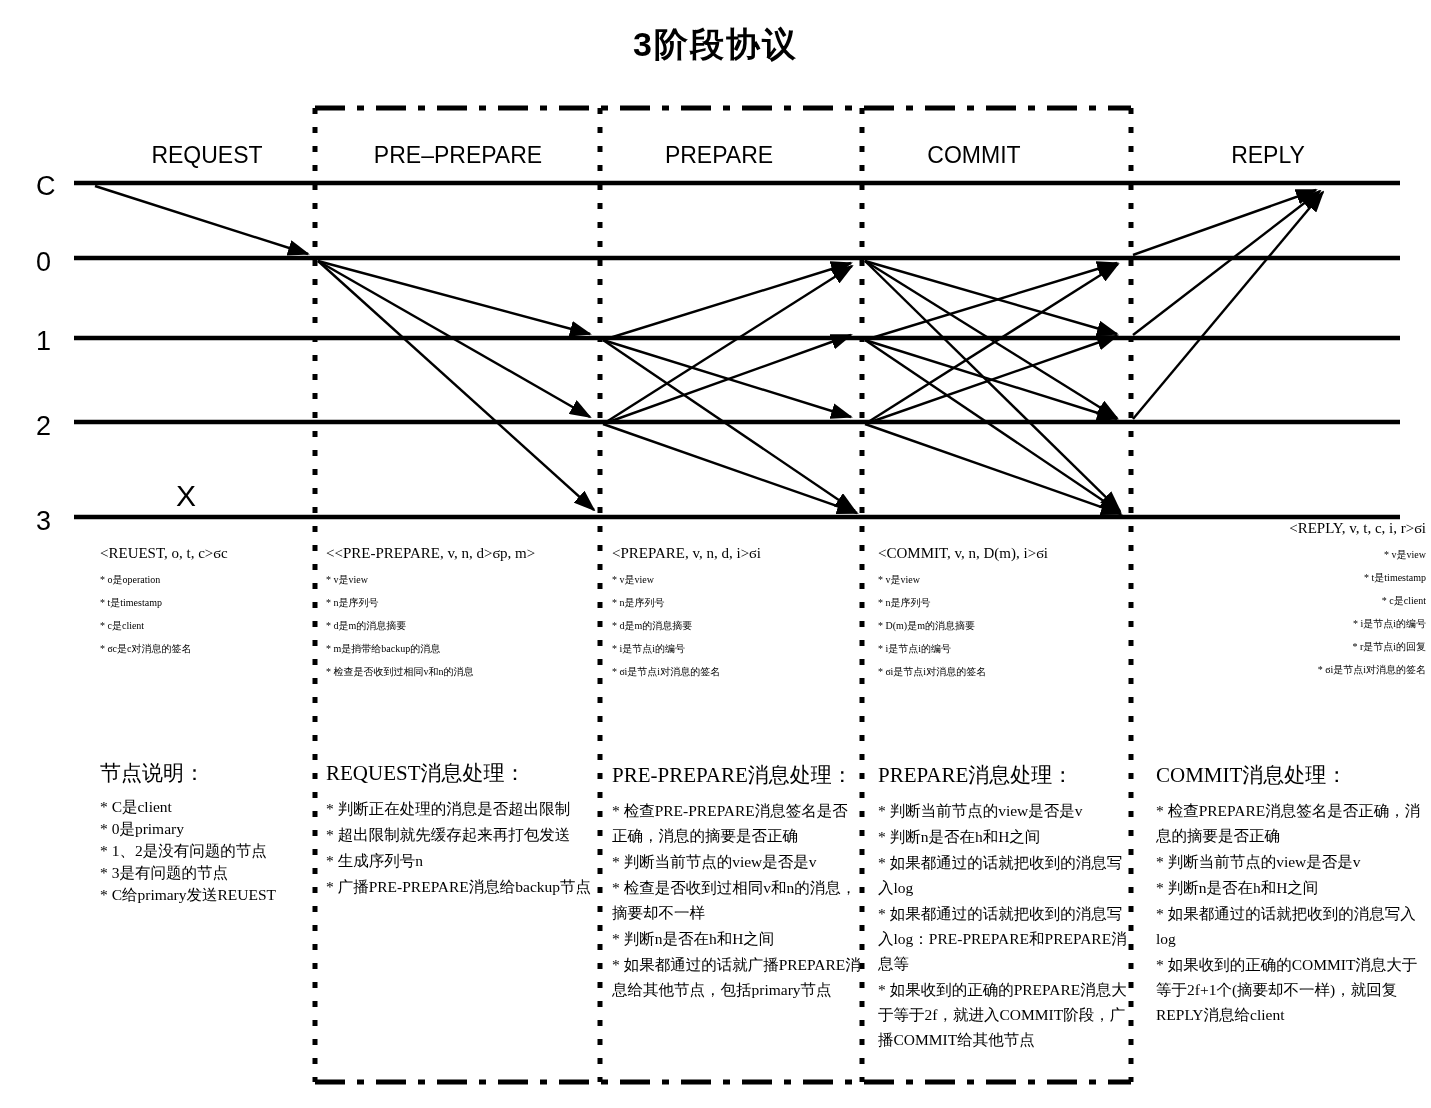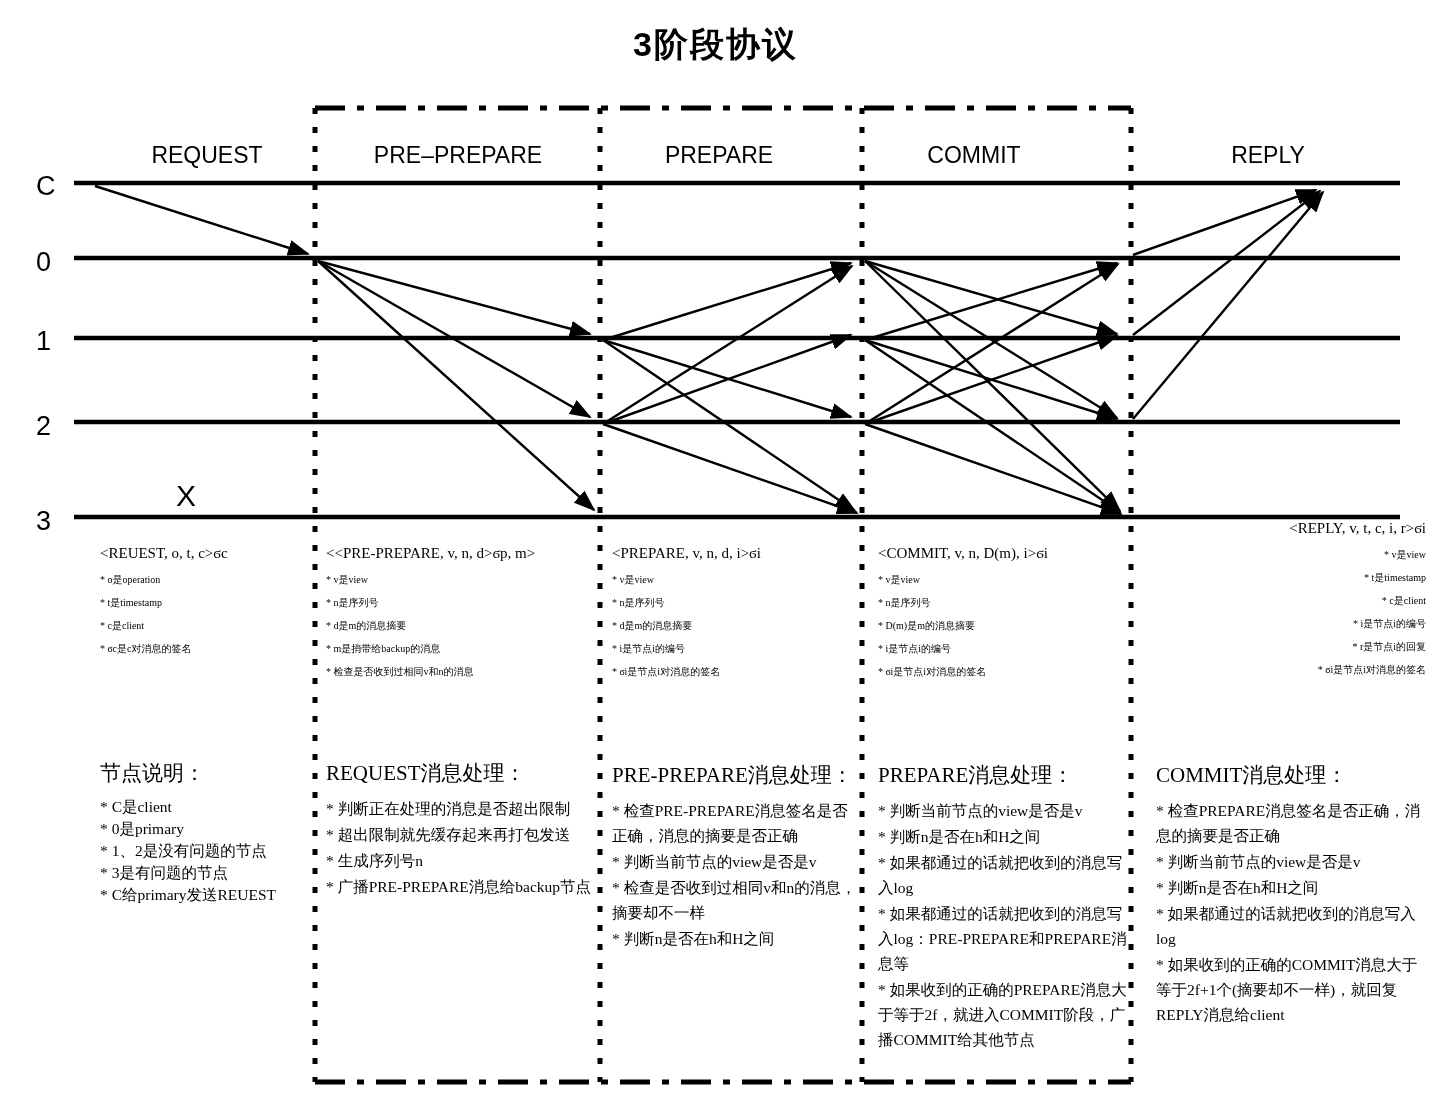--- a/index.html
+++ b/index.html
@@ -150,20 +150,21 @@
     <div class="fmt-item">* d是m的消息摘要</div>
     <div class="fmt-item">* i是节点i的编号</div>
     <div class="fmt-item">* ϭi是节点i对消息的签名</div>
   </div>
   <div class="col" style="left:612px;top:762px;width:250px;">
     <div class="proc-title">PRE-PREPARE消息处理：</div>
     <div class="proc-item">* 检查PRE-PREPARE消息签名是否正确，消息的摘要是否正确</div>
     <div class="proc-item">* 判断当前节点的view是否是v</div>
     <div class="proc-item">* 检查是否收到过相同v和n的消息，摘要却不一样</div>
     <div class="proc-item">* 判断n是否在h和H之间</div>
+    <div class="proc-item">* 如果都通过的话就广播PREPARE消息给其他节点，包括primary节点</div>
   </div>
 
   <div class="col" style="left:878px;top:543px;width:252px;">
     <div class="fmt-title">&lt;COMMIT, v, n, D(m), i&gt;ϭi</div>
     <div class="fmt-item">* v是view</div>
     <div class="fmt-item">* n是序列号</div>
     <div class="fmt-item">* D(m)是m的消息摘要</div>
     <div class="fmt-item">* i是节点i的编号</div>
     <div class="fmt-item">* ϭi是节点i对消息的签名</div>
   </div>

